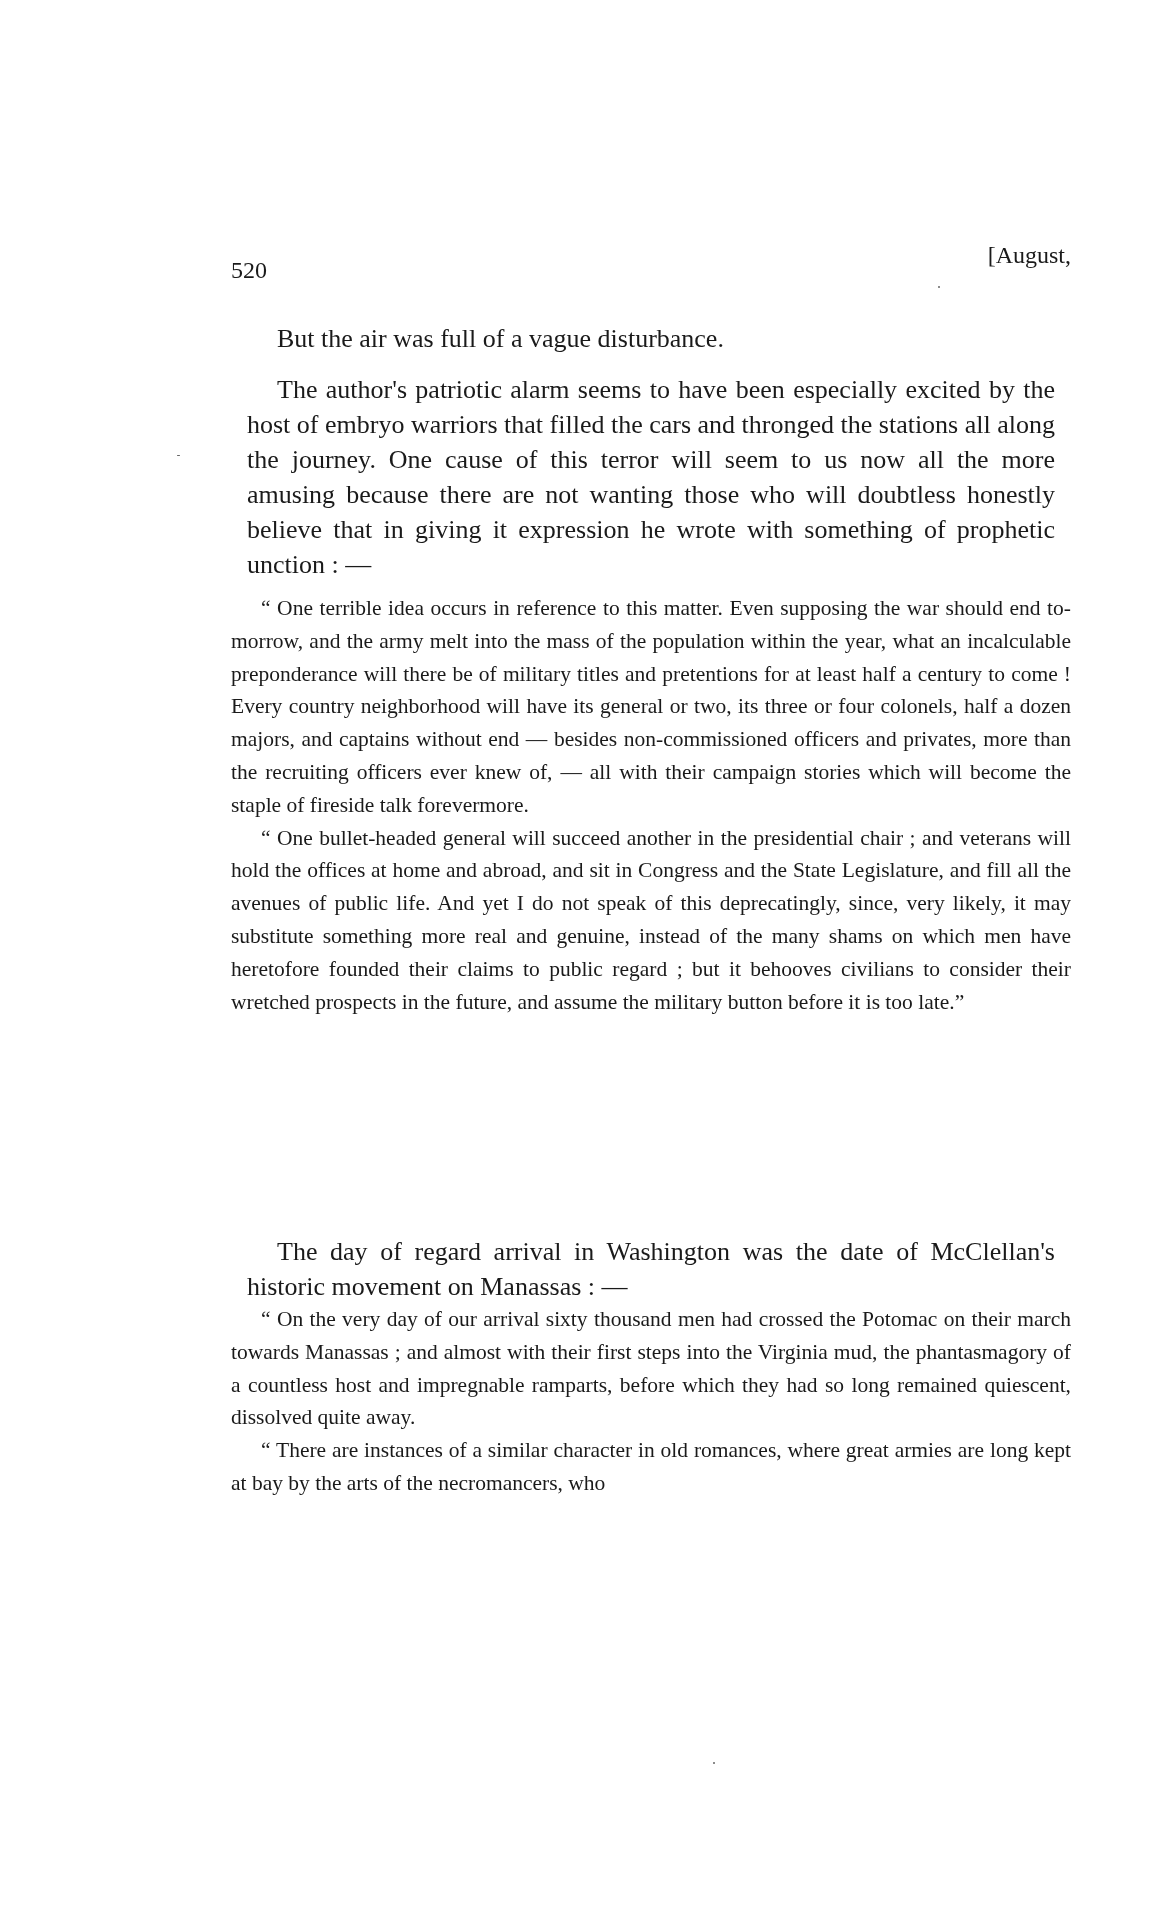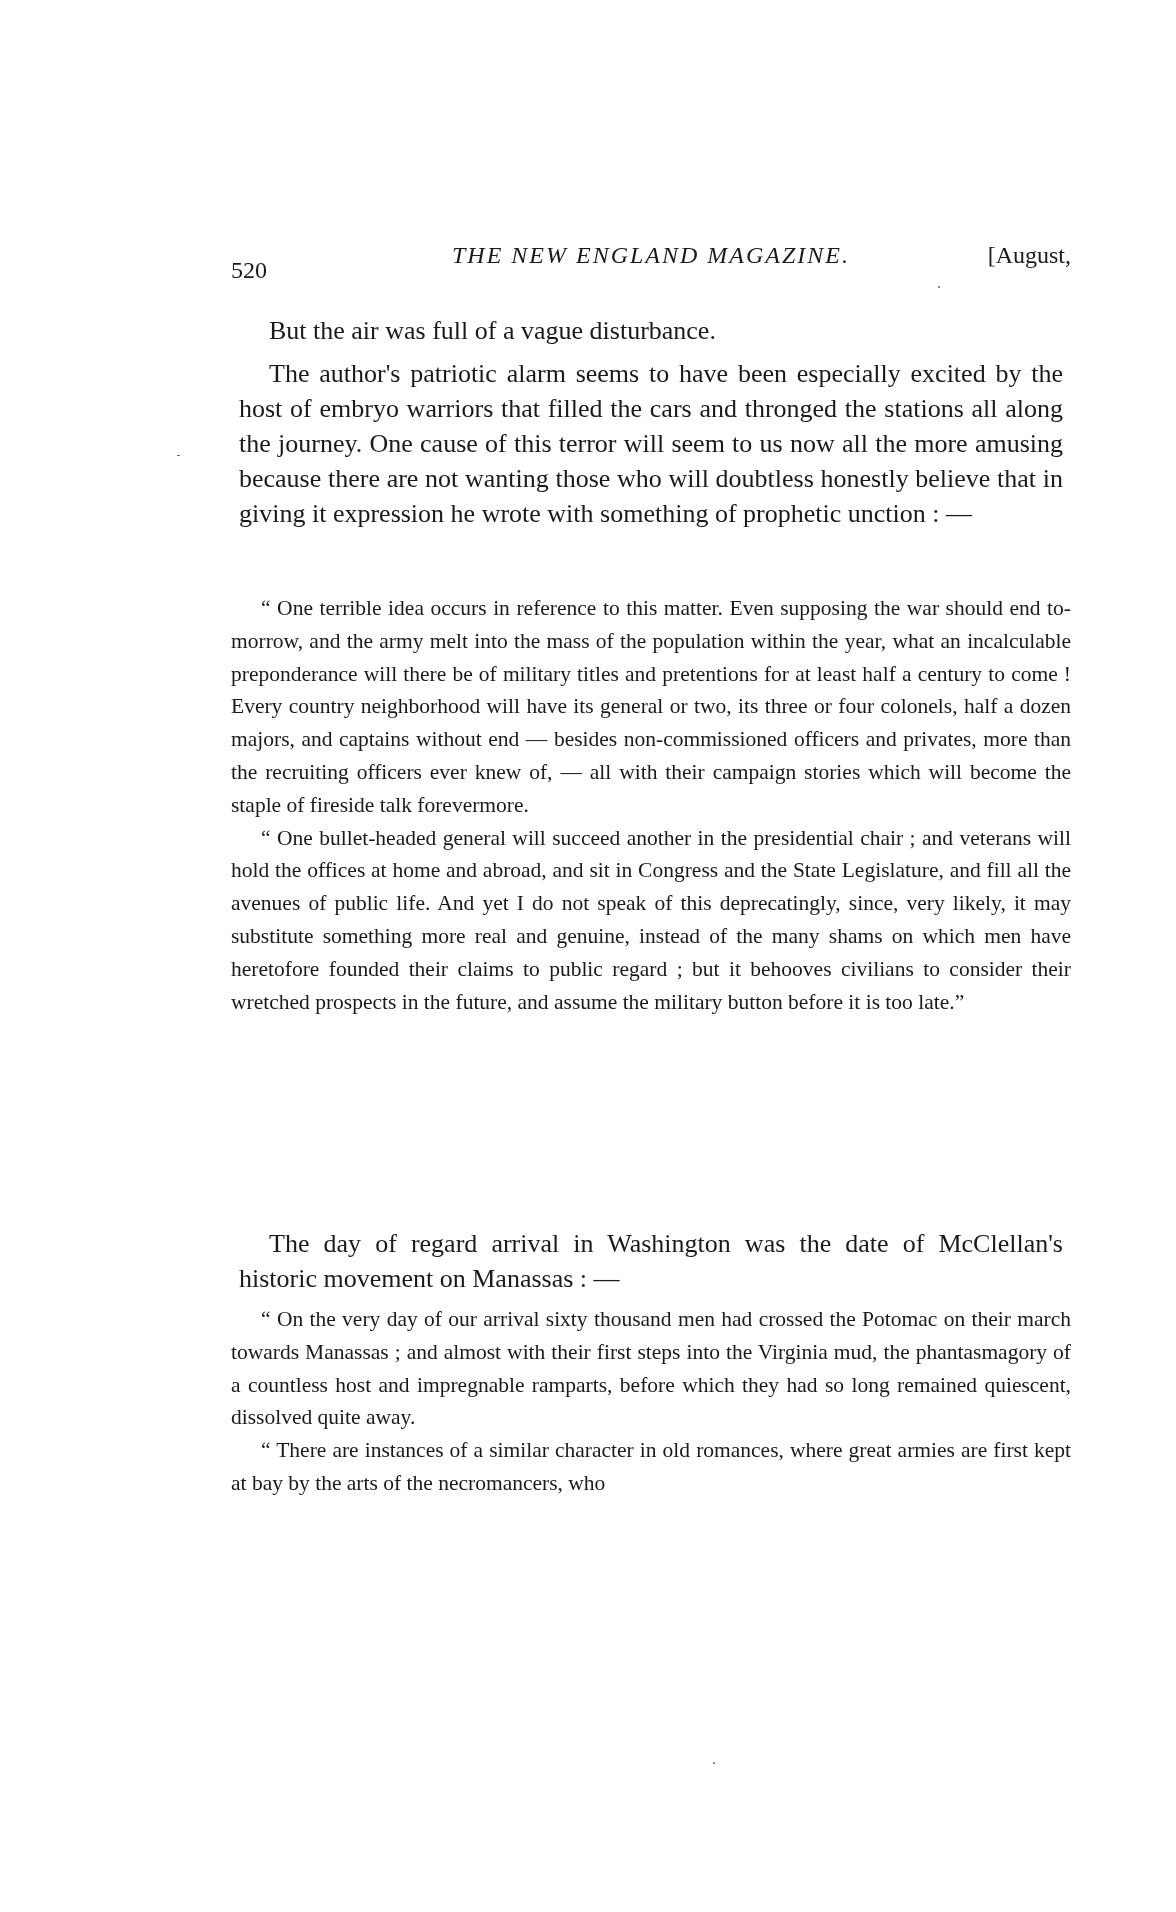--- a/index.html
+++ b/index.html
@@ -3,54 +3,53 @@
   <meta charset="utf-8">
   <style>
     html, body { margin:0; padding:0; background:#ffffff; }
     body { width:1176px; height:1912px; position:relative; overflow:hidden; color:#1a1a1a; font-family:"Liberation Serif","DejaVu Serif",serif; }
     .page { position:absolute; left:231px; top:0; width:840px; }
     .running-head { position:absolute; top:242px; left:0; width:840px; height:30px; font-size:24px; }
     .running-head .num { position:absolute; left:0; top:0;margin-top:15px; }
     .running-head .title { position:absolute; left:0; width:840px; top:0; text-align:center; font-style:italic; letter-spacing:2px; }
     .running-head .month { position:absolute; right:0; top:0; }
     .body-text { position:absolute; left:0; width:840px; font-size:26px; line-height:35px; text-align:justify; }
-    .body-text p { margin:8px; text-indent:30px; }
+    .body-text p { margin:16px; text-indent:30px; }
     .quote { position:absolute; left:0; width:840px; font-size:21.5px; line-height:32.8px; text-align:justify; }
     .quote p { margin:0; text-indent:30px; }
     .b1 { top:305px; }
     .q1 { top:592px; }
     .b2 { top:1218px; }
     .q2 { top:1303px; }
     .mark { position:absolute; width:2px; height:2px; background:#666; border-radius:1px; }
   </style>
 </head>
 <body>
 
 <div class="page">
   <div class="running-head">
     <span class="num">520</span>
-    <span class="title">THE NEW ENGLAND MAGAZINE.</span>
     <span class="month">[August,</span>
   </div>
 
   <div class="body-text b1">
     <p>But the air was full of a vague disturbance.</p>
     <p>The author's patriotic alarm seems to have been especially excited by the host of embryo warriors that filled the cars and thronged the stations all along the journey. One cause of this terror will seem to us now all the more amusing because there are not wanting those who will doubtless honestly believe that in giving it expression he wrote with something of prophetic unction : —</p>
   </div>
 
   <div class="quote q1">
     <p>“ One terrible idea occurs in reference to this matter. Even supposing the war should end to-morrow, and the army melt into the mass of the population within the year, what an incalculable preponderance will there be of military titles and pretentions for at least half a century to come ! Every country neighborhood will have its general or two, its three or four colonels, half a dozen majors, and captains without end — besides non-commissioned officers and privates, more than the recruiting officers ever knew of, — all with their campaign stories which will become the staple of fireside talk forevermore.</p>
     <p>“ One bullet-headed general will succeed another in the presidential chair ; and veterans will hold the offices at home and abroad, and sit in Congress and the State Legislature, and fill all the avenues of public life. And yet I do not speak of this deprecatingly, since, very likely, it may substitute something more real and genuine, instead of the many shams on which men have heretofore founded their claims to public regard ; but it behooves civilians to consider their wretched prospects in the future, and assume the military button before it is too late.”</p>
   </div>
 
   <div class="body-text b2">
     <p>The day of regard arrival in Washington was the date of McClellan's historic movement on Manassas : —</p>
   </div>
 
   <div class="quote q2">
     <p>“ On the very day of our arrival sixty thousand men had crossed the Potomac on their march towards Manassas ; and almost with their first steps into the Virginia mud, the phantasmagory of a countless host and impregnable ramparts, before which they had so long remained quiescent, dissolved quite away.</p>
-    <p>“ There are instances of a similar character in old romances, where great armies are first kept at bay by the arts of the necromancers, who</p>
+    <p>“ There are instances of a similar character in old romances, where great armies are long kept at bay by the arts of the necromancers, who</p>
   </div>
 </div>
 
 <div class="mark" style="left:938px;top:286px;"></div>
 <div class="mark" style="left:177px;top:455px;width:3px;height:1px;"></div>
 <div class="mark" style="left:713px;top:1762px;"></div>
 
 </body></html>

